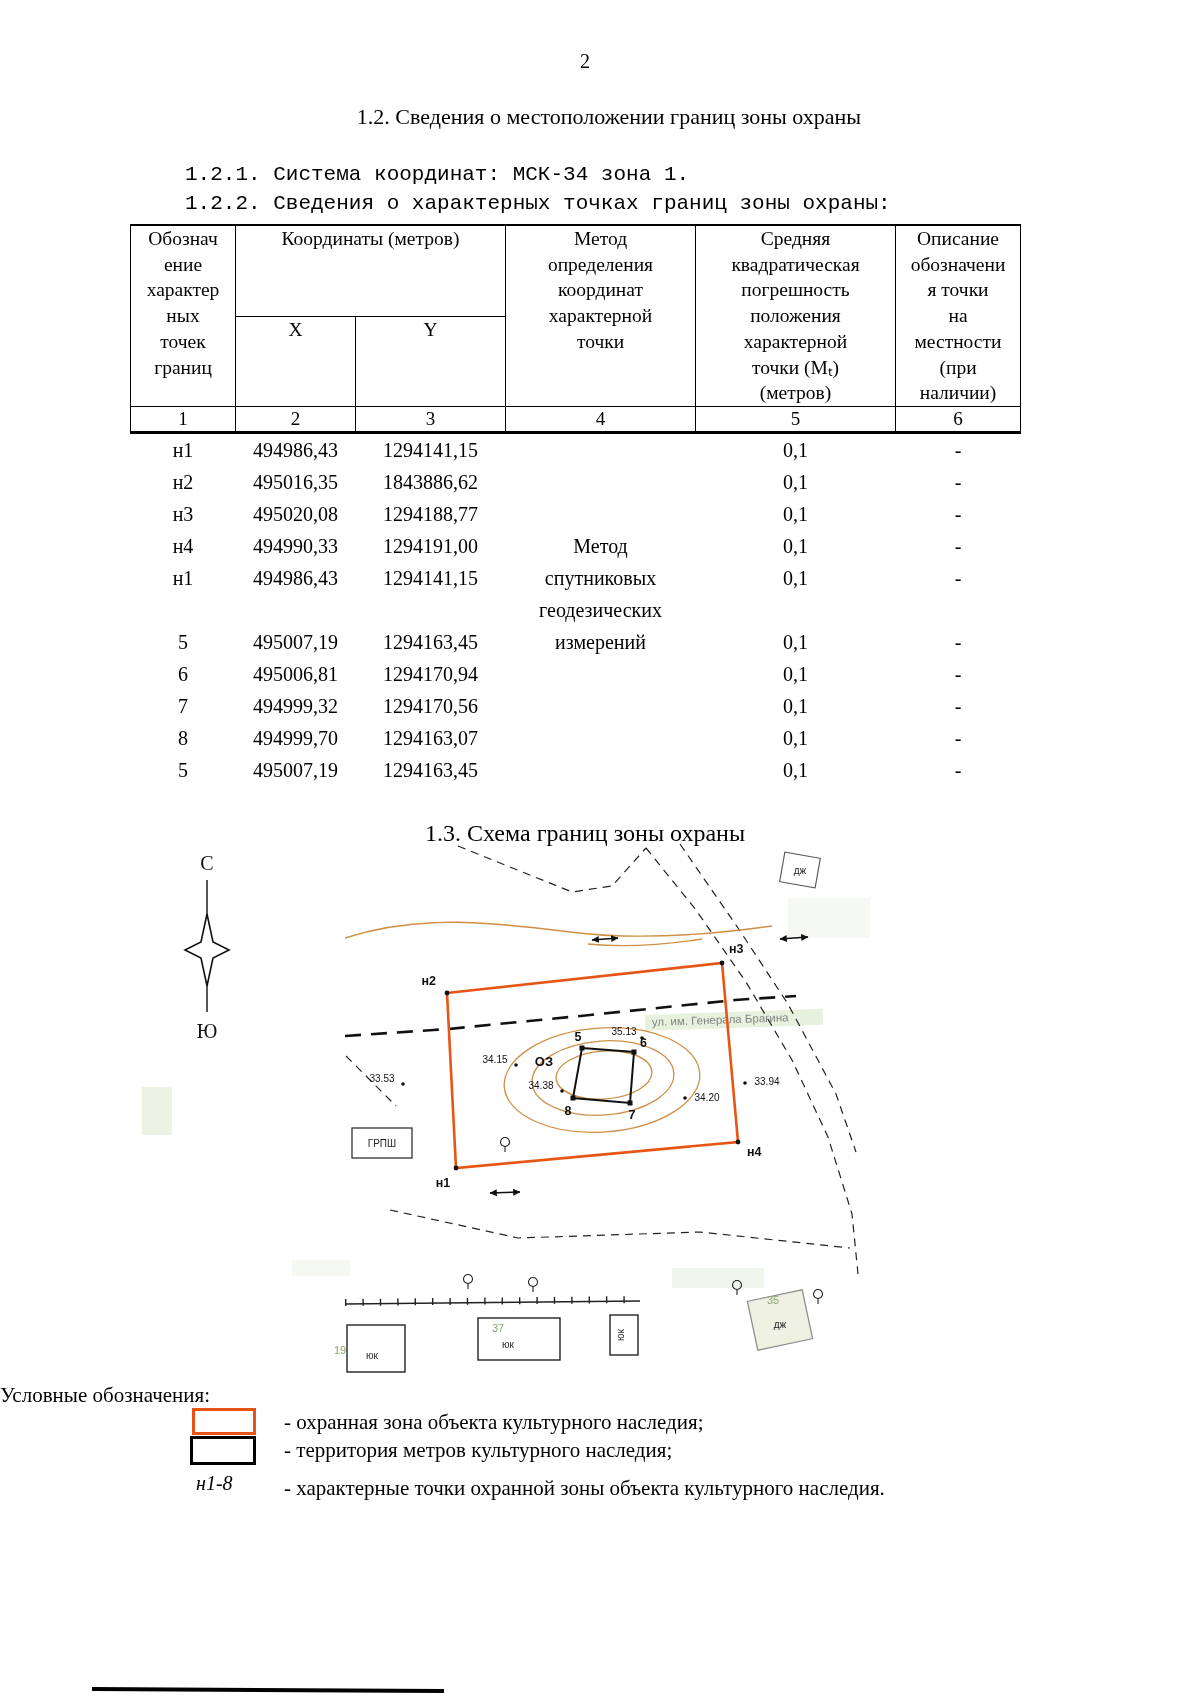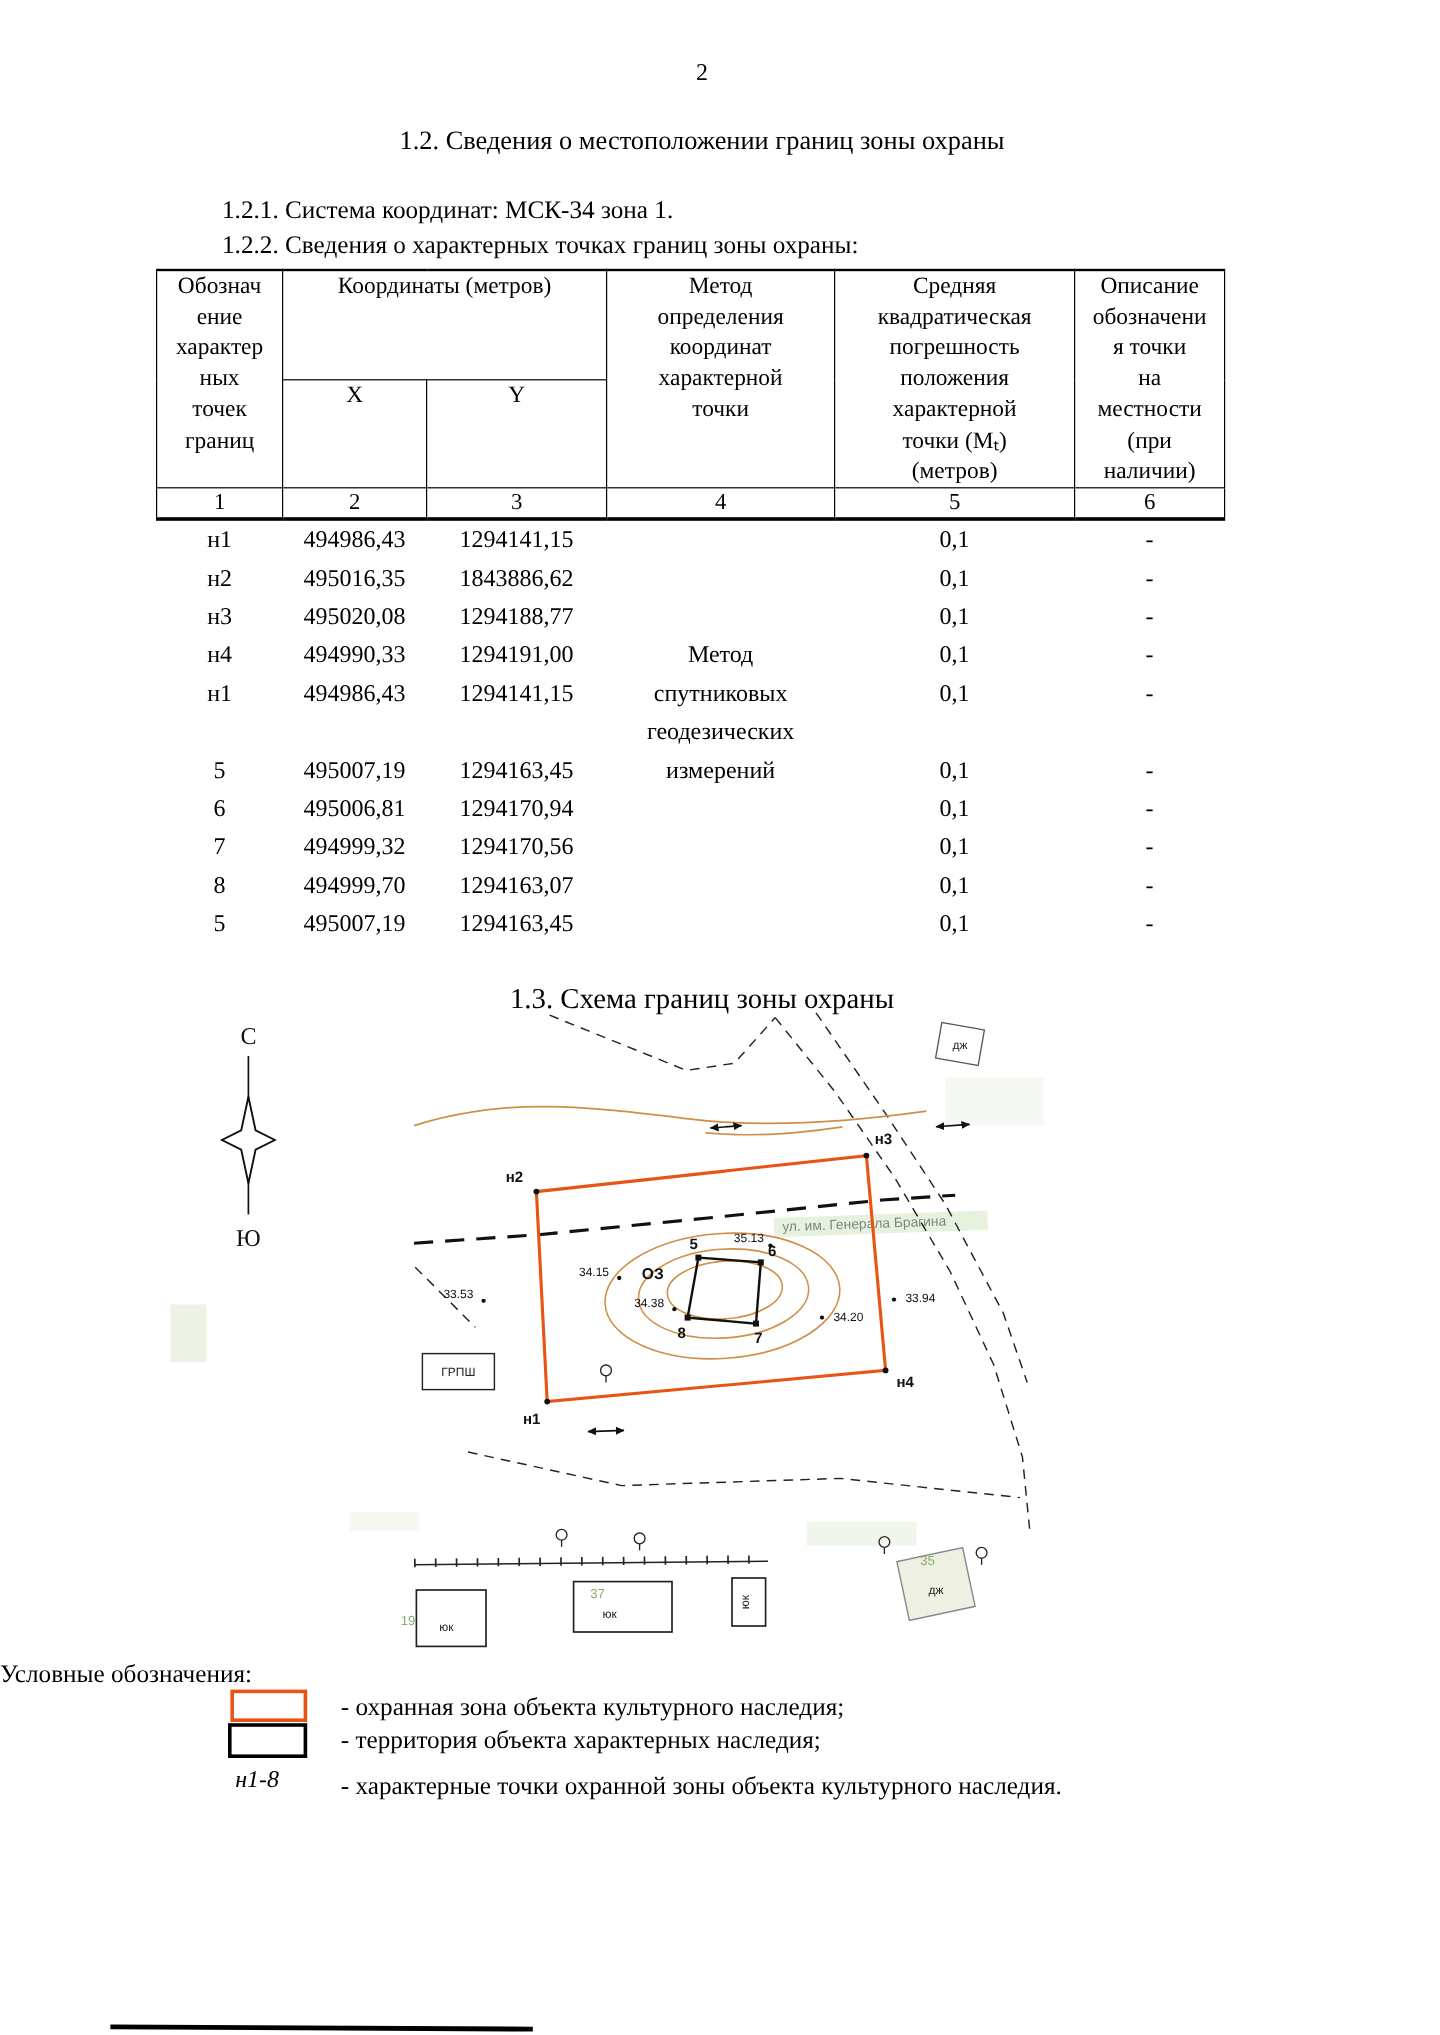--- a/index.html
+++ b/index.html
@@ -1,21 +1,21 @@
 <!DOCTYPE html>
 <html><head>
 <meta charset="utf-8">
 <style>
   html,body{margin:0;padding:0;background:#e9e9e9;}
   .page{position:relative;width:1200px;height:1696px;background:#ffffff;overflow:hidden;
         font-family:"Liberation Serif","DejaVu Serif",serif;color:#000;}
-  .abs{position:absolute;white-space:nowrap;}
+  .abs{position:absolute;white-space:nowrap;font-family:Liberation Mono, monospace;}
   .centered{position:absolute;left:0;width:1170px;text-align:center;}
   .page-num{top:50px;font-size:20px;}
-  .h12{top:104px;font-size:22px;}
+  .h12{top:104px;font-size:22px;padding-left:24px;}
   .sub{font-size:21px;}
   .h13{top:820px;font-size:24px;}
 
   
   .tbl-wrap{position:absolute;left:130px;top:224px;width:890px;}
   table.pts{border-collapse:collapse;table-layout:fixed;width:890px;border-top:2.5px solid #000;font-family:Liberation Serif, serif;}
   table.pts td{padding:0 4px;text-align:center;font-family:inherit;}
   .hc{font-size:19.5px;line-height:1.32;vertical-align:top;white-space:pre-line;padding-top:2px;}
   .bl{border-left:1px solid #000;} .br{border-right:1px solid #000;} .bb{border-bottom:1px solid #000;}
   td.num{font-size:19px;height:24px;border-top:1px solid #000;border-bottom:3px solid #000;}
@@ -340,18 +340,18 @@
         <rect x="642" y="13" width="36" height="30" fill="none" stroke="#555" stroke-width="1.1"></rect>
       </g>
       <text class="mt-small" x="660" y="32" text-anchor="middle">дж</text>
     </g>
   </svg>
 
   <div class="legend-title">Условные обозначения:</div>
   <div class="lg-rect lg-orange"></div>
   <div class="lg-rect lg-black"></div>
   <div class="lg-text" style="top:1410px">- охранная зона объекта культурного наследия;</div>
-  <div class="lg-text" style="top:1438px">- территория объекта характерных наследия;</div>
+  <div class="lg-text" style="top:1438px">- территория метров культурного наследия;</div>
   <div class="lg-points">н1-8</div>
   <div class="lg-text" style="top:1476px">- характерные точки охранной зоны объекта культурного наследия.</div>
 
   <div class="scan-artifact"></div>
 </div>
 
 </body></html>

